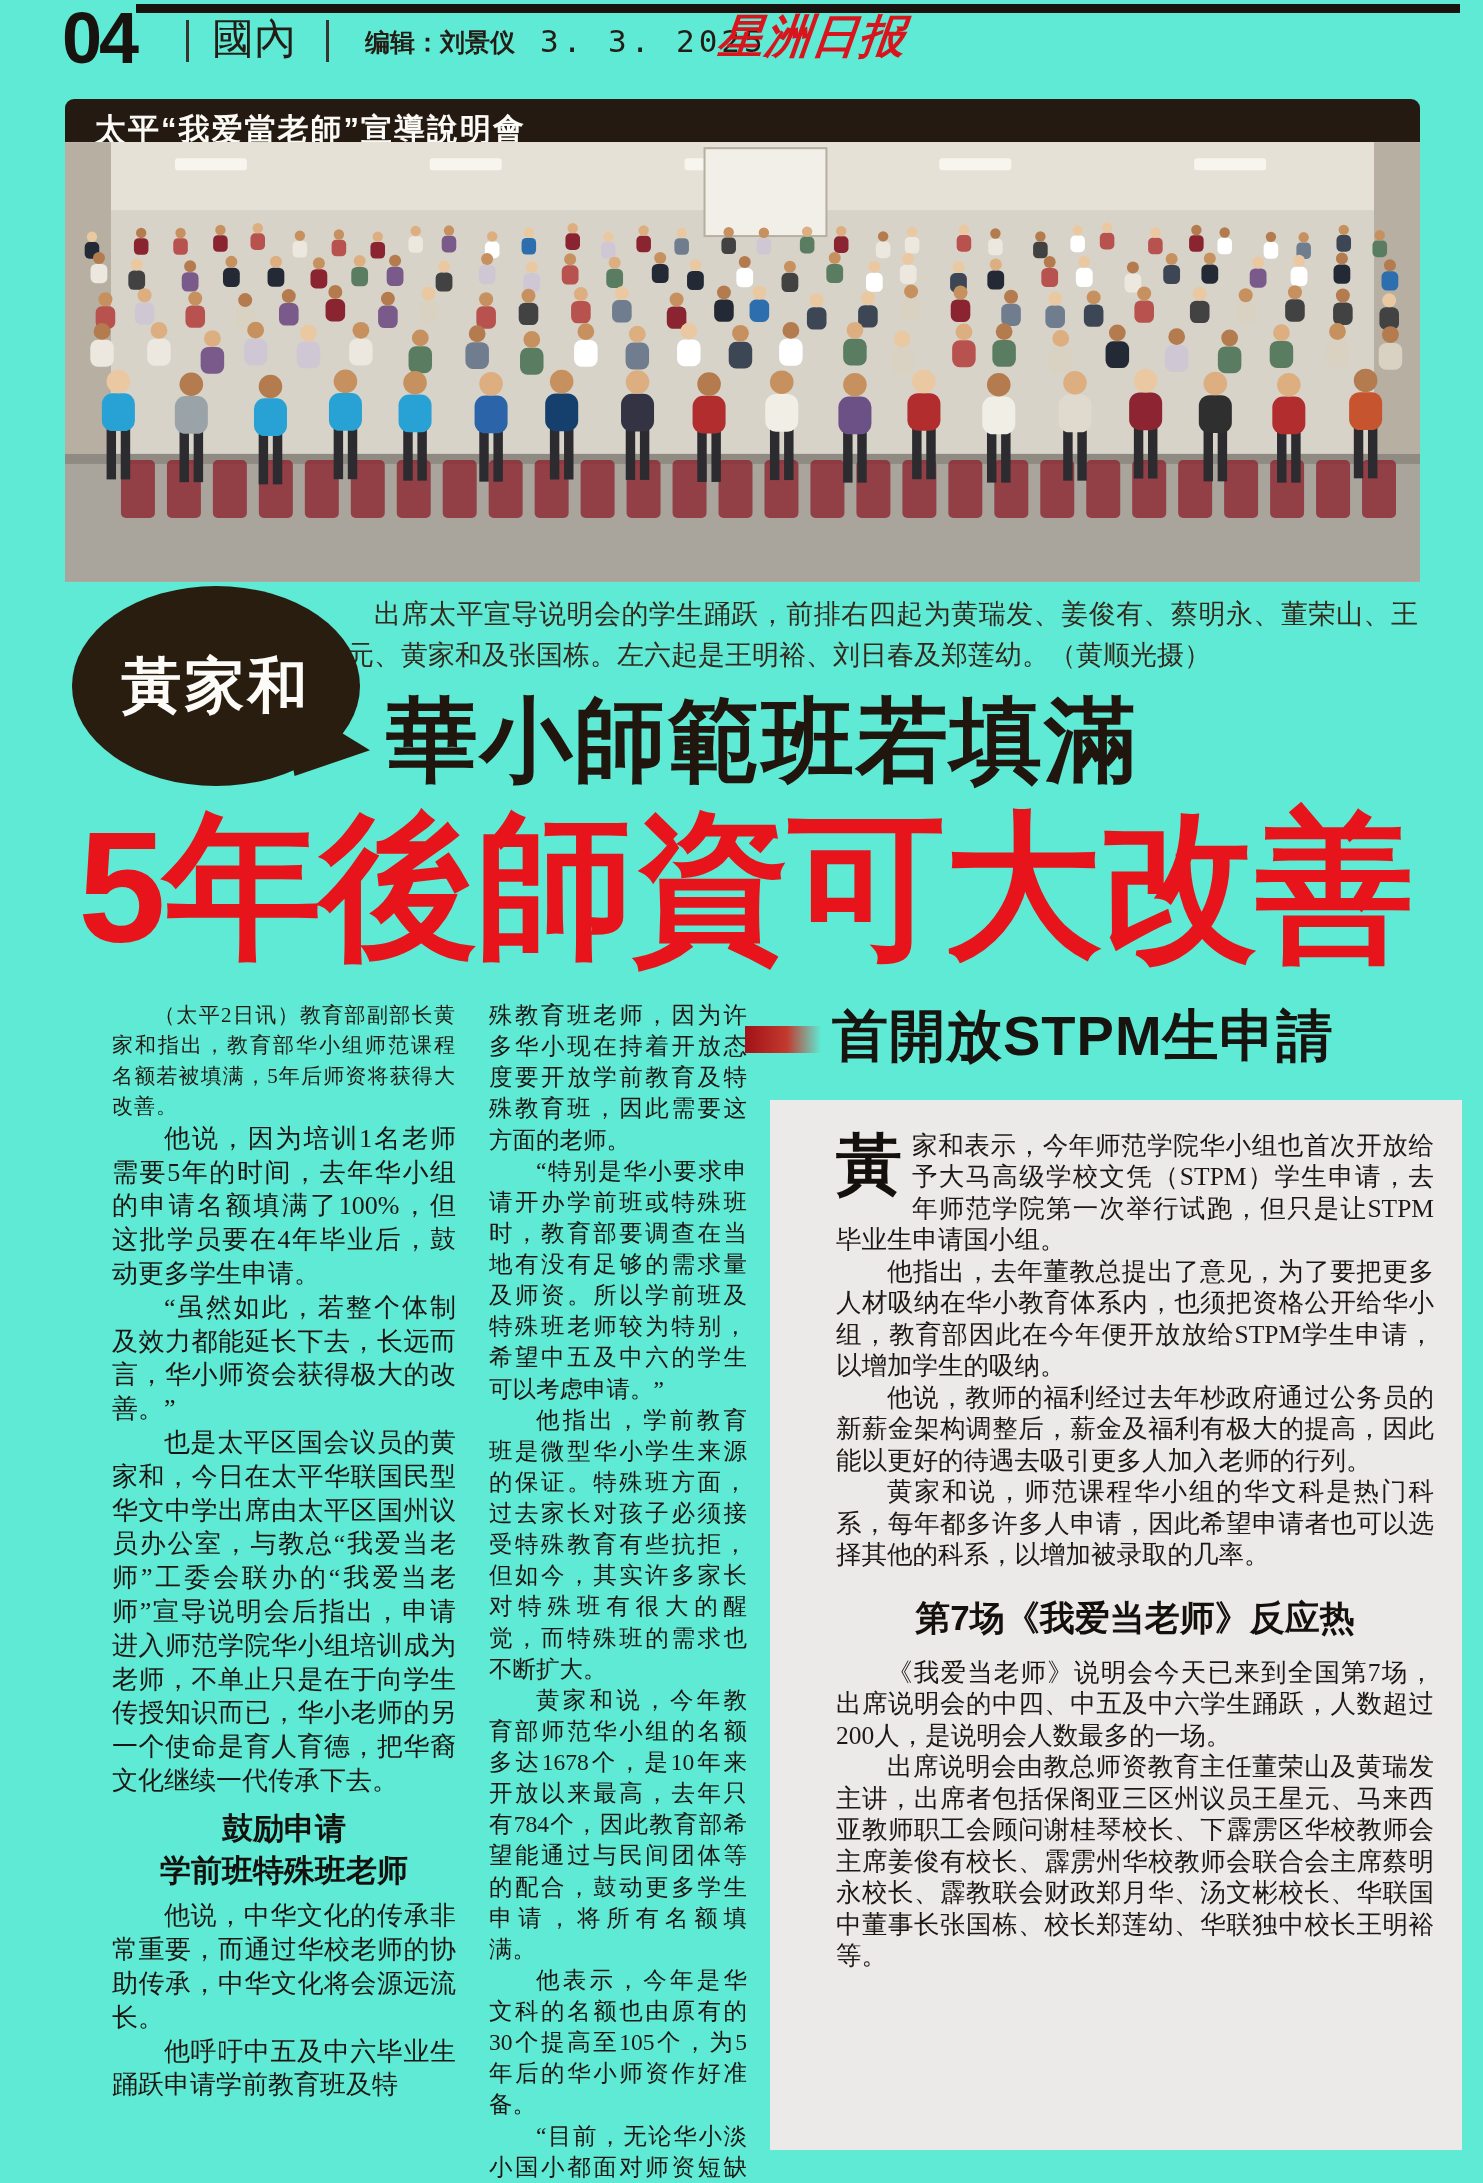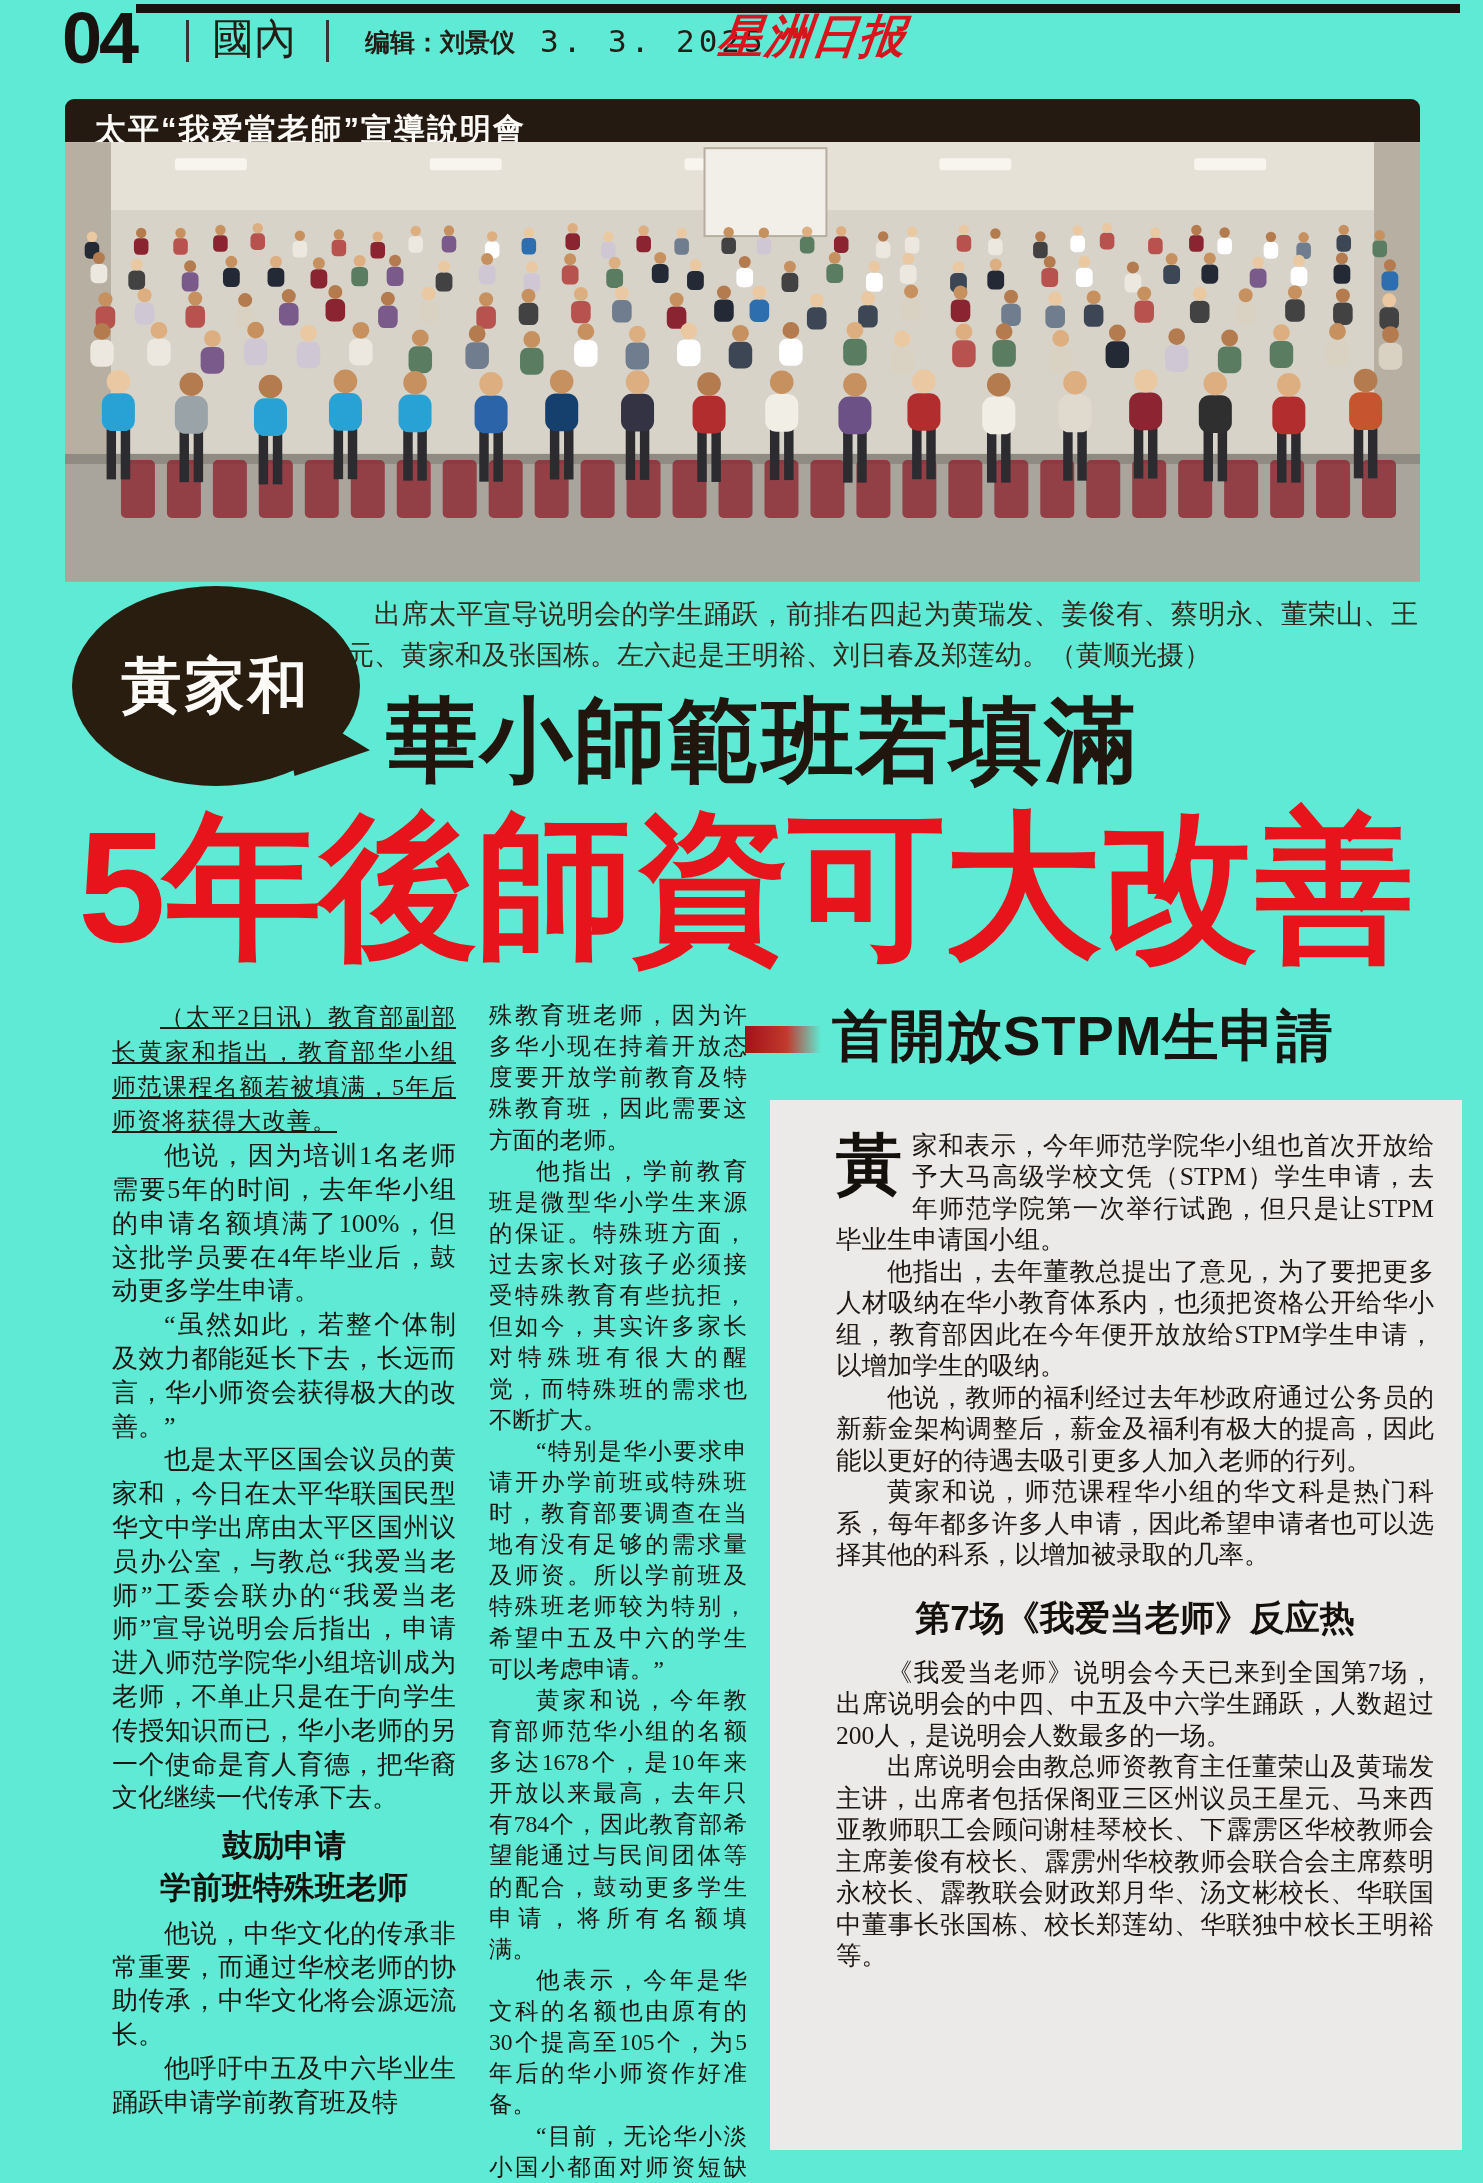--- a/index.html
+++ b/index.html
@@ -35,21 +35,21 @@
   
   .headline-kicker{position:absolute;left:386px;top:690px;margin:0;font:900 92px/1.1 "Liberation Sans","DejaVu Sans",sans-serif;
                    color:#20160d;letter-spacing:2px;white-space:nowrap;}
   .headline-main{position:absolute;left:78px;top:800px;margin:0;width:1348px;
                  font:900 158px/1.1 "Liberation Sans","DejaVu Sans",sans-serif;letter-spacing:-2px;white-space:nowrap;}
   
   .col{position:absolute;text-align:justify;}
   .col p{margin:0;text-indent:2em;}
   .col p.noindent{text-indent:0;}
   .col1{left:112px;top:1000px;width:344px;font-size:26px;line-height:1.3;}
-  .col1 .lead{font-size:24px;line-height:1.45;letter-spacing:1px;color:#211a12;text-decoration:underline;}
+  .col1 .lead{font-size:21px;line-height:1.45;letter-spacing:1px;color:#211a12;}
   .colsubhead{font:700 31px/1.35 "Liberation Sans",sans-serif;text-align:center;text-indent:0;
               margin:10px 0 8px 0;color:#14110d;}
   .col2{left:489px;top:1000px;width:258px;font-size:23.5px;line-height:1.325;}
   
   .redbar{position:absolute;left:745px;top:1026px;width:76px;height:27px;
           background:linear-gradient(90deg,#a31117,#c23a2e 55%,rgba(214,110,95,0));}
   .right-title{position:absolute;left:832px;top:1002px;margin:0;
                font:600 56px/1.2 "Liberation Sans","DejaVu Sans",sans-serif;color:#17130f;letter-spacing:1px;white-space:nowrap;}
   .gray-panel{position:absolute;left:770px;top:1100px;width:692px;height:1050px;background:#eceae9;
               box-sizing:border-box;padding:30px 28px 0 66px;text-align:justify;}
@@ -447,22 +447,22 @@
     <h3 class="colsubhead">
       <span>鼓励申请</span><br>
       <span>学前班特殊班老师</span>
     </h3>
     <p>他说，中华文化的传承非常重要，而通过华校老师的协助传承，中华文化将会源远流长。</p>
     <p>他呼吁中五及中六毕业生踊跃申请学前教育班及特</p>
   </section>
 
   <section class="col col2">
     <p class="noindent">殊教育班老师，因为许多华小现在持着开放态度要开放学前教育及特殊教育班，因此需要这方面的老师。</p>
+    <p>“特别是华小要求申请开办学前班或特殊班时，教育部要调查在当地有没有足够的需求量及师资。所以学前班及特殊班老师较为特别，希望中五及中六的学生可以考虑申请。”</p>
     <p>他指出，学前教育班是微型华小学生来源的保证。特殊班方面，过去家长对孩子必须接受特殊教育有些抗拒，但如今，其实许多家长对特殊班有很大的醒觉，而特殊班的需求也不断扩大。</p>
-    <p>“特别是华小要求申请开办学前班或特殊班时，教育部要调查在当地有没有足够的需求量及师资。所以学前班及特殊班老师较为特别，希望中五及中六的学生可以考虑申请。”</p>
     <p>黄家和说，今年教育部师范华小组的名额多达1678个，是10年来开放以来最高，去年只有784个，因此教育部希望能通过与民间团体等的配合，鼓动更多学生申请，将所有名额填满。</p>
     <p>他表示，今年是华文科的名额也由原有的30个提高至105个，为5年后的华小师资作好准备。</p>
     <p>“目前，无论华小淡小国小都面对师资短缺的问题，教育部要确保有更多的老师能填补这些空缺，而最能长期解决的是提高师范学院的招生。”</p>
   </section>
 
   <div class="redbar"></div>
   <h2 class="right-title">首開放STPM生申請</h2>
   <section class="gray-panel">
     <p class="first">
       <span class="dropcap">黃</span><span>家和表示，今年师范学院华小组也首次开放给予大马高级学校文凭（STPM）学生申请，去年师范学院第一次举行试跑，但只是让STPM毕业生申请国小组。</span>

